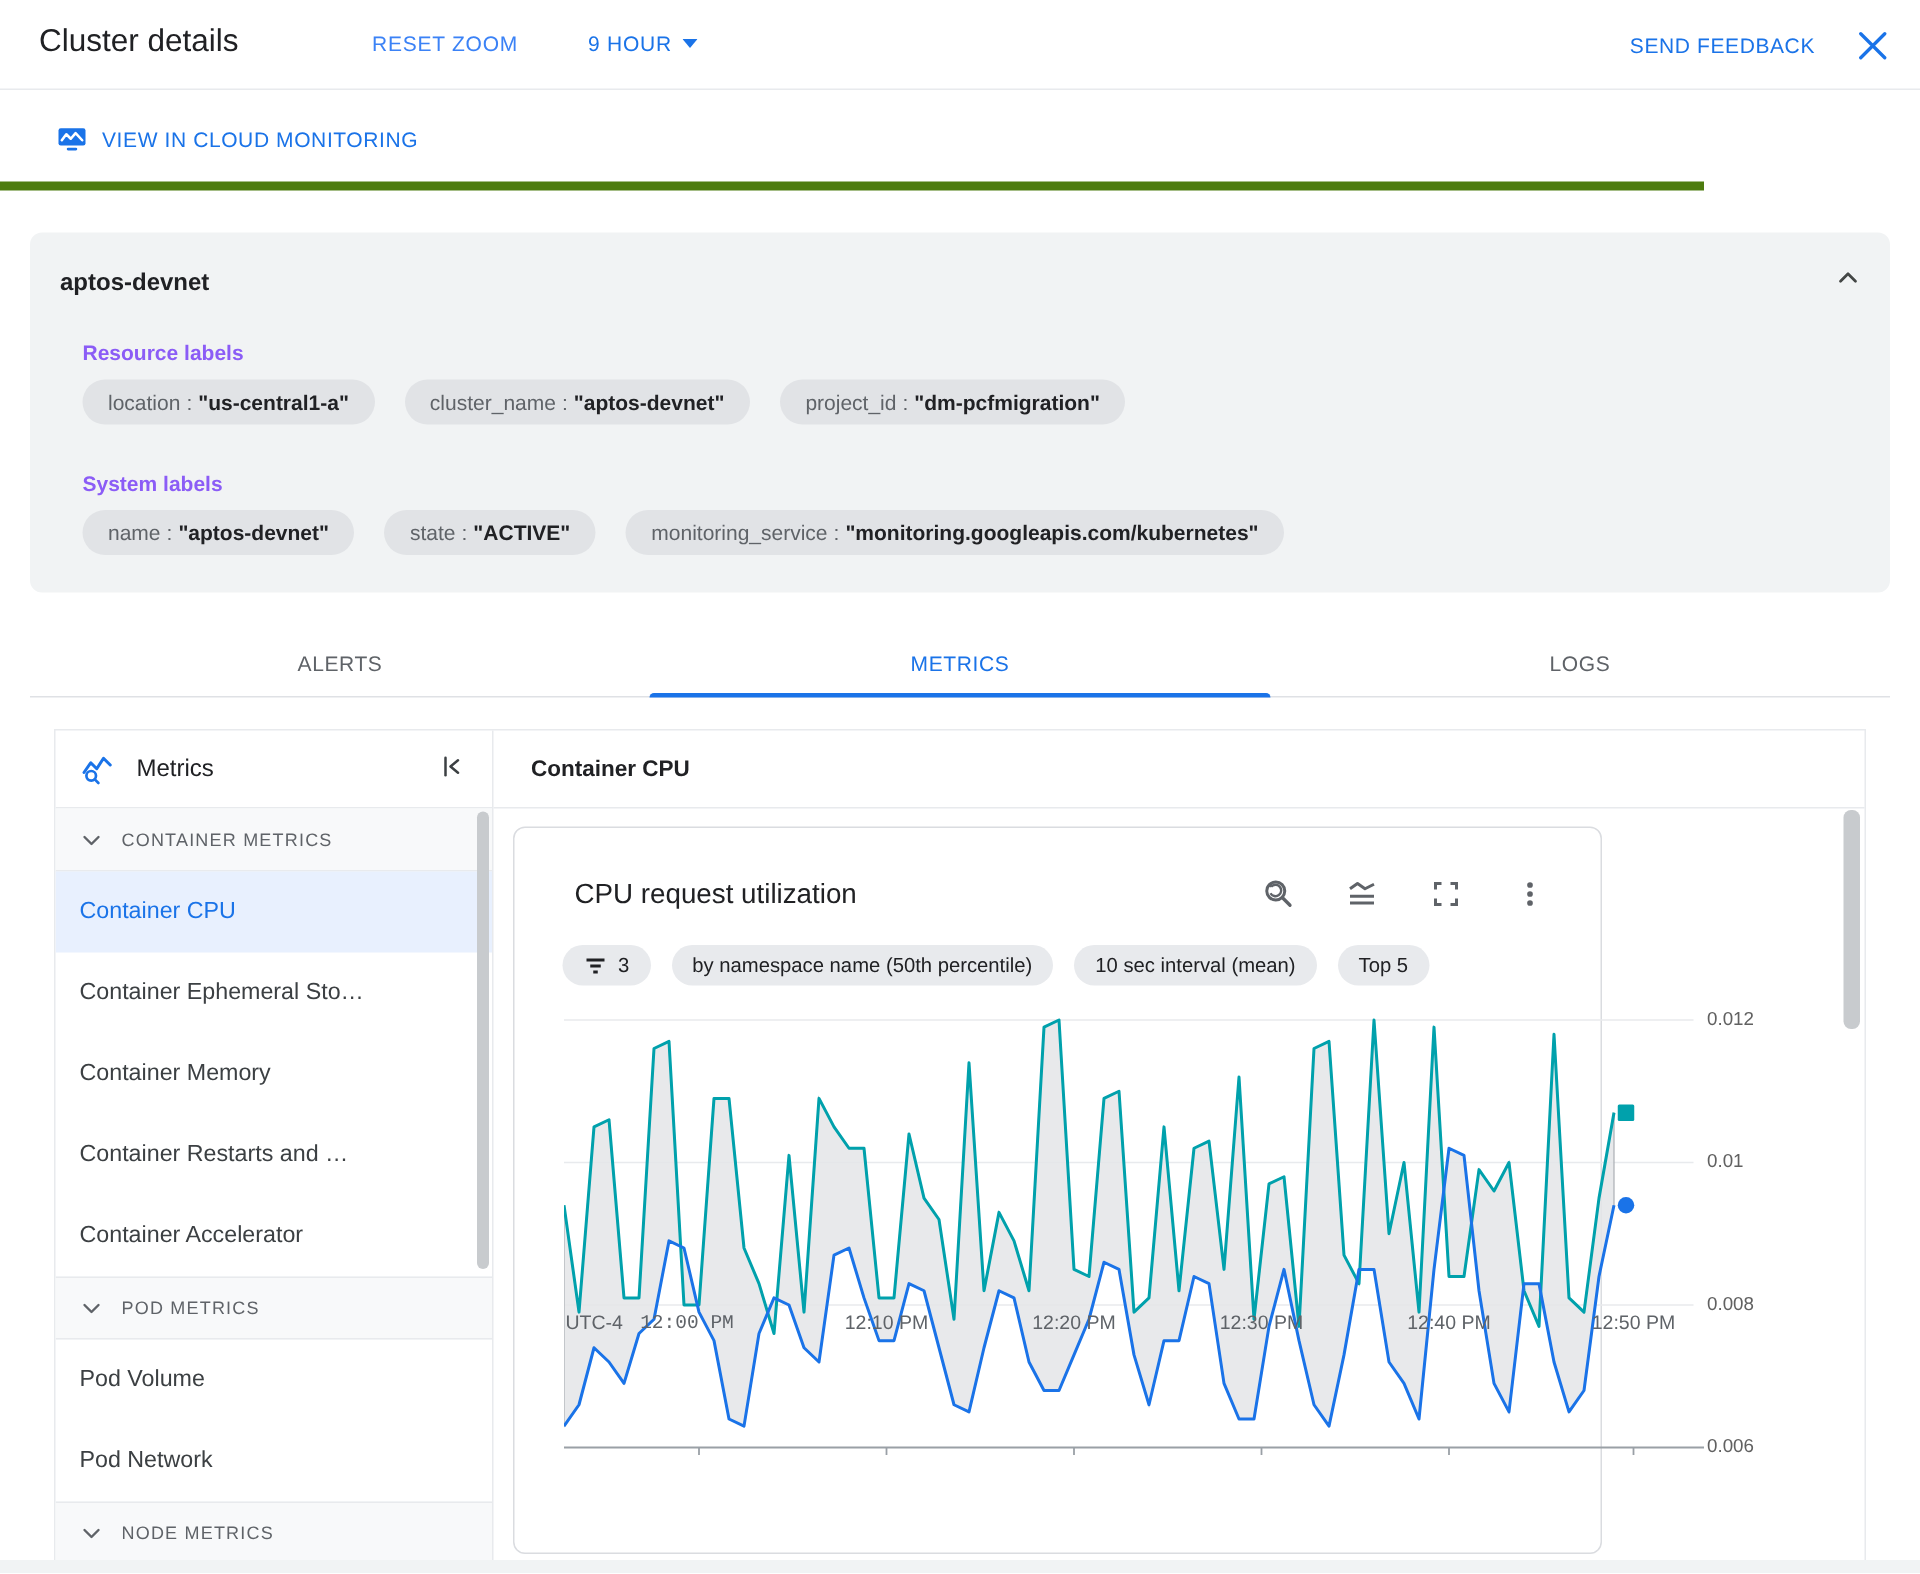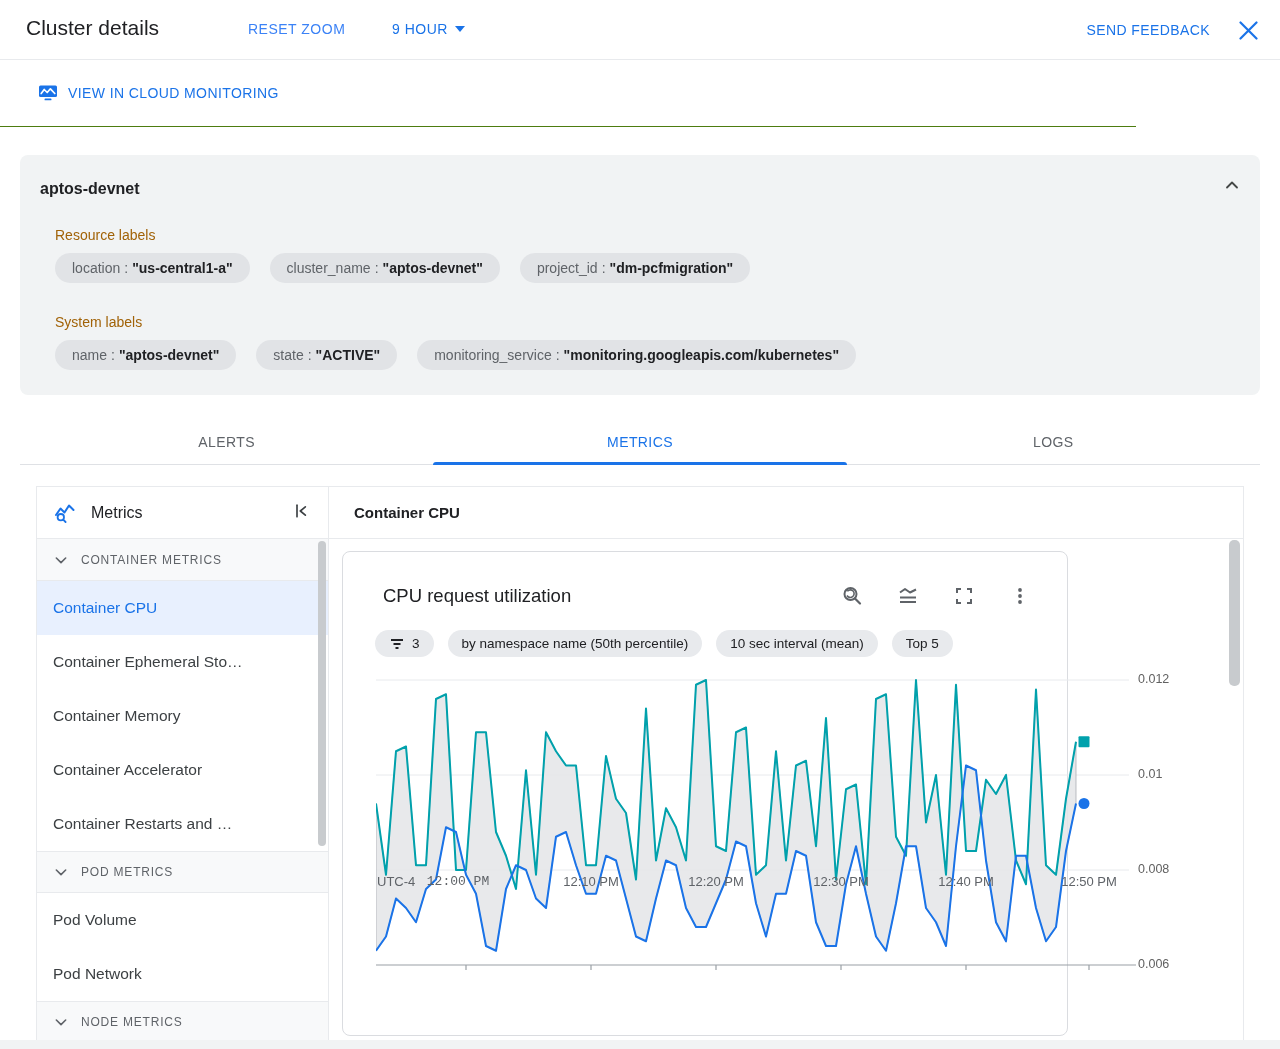--- a/index.html
+++ b/index.html
@@ -10,28 +10,28 @@
   
   .topbar { position:absolute; left:0; top:0; width:1280px; height:60px; border-bottom:1px solid #e8eaed; background:#fff; }
   .page-title { position:absolute; left:26px; top:16px; font-size:21px; font-weight:400; color:#202124; }
   .reset-zoom { position:absolute; left:248px; top:21px; font-size:14px; font-weight:500; letter-spacing:.5px; color:#3b82f6; background:none; border:none; cursor:pointer; font-family:inherit; }
   .time-range { position:absolute; left:392px; top:21px; display:flex; align-items:center; gap:7px; font-size:14px; font-weight:500; letter-spacing:.5px; color:#1a73e8; background:none; border:none; cursor:pointer; font-family:inherit; }
   .topbar-right { position:absolute; right:20px; top:0; height:60px; display:flex; align-items:center; gap:26px; }
   .send-feedback { font-size:14px; font-weight:500; letter-spacing:.4px; color:#1a73e8; background:none; border:none; cursor:pointer; font-family:inherit; }
   .close-btn { background:none; border:none; cursor:pointer; width:24px; height:24px; display:flex; align-items:center; justify-content:center; }
 
   
-  .monitor-row { position:absolute; left:0; top:61px; width:1136px; height:66px; border-bottom:1px solid #4d7c0f; background:#fff; }
+  .monitor-row { position:absolute; left:0; top:61px; width:1136px; height:66px; border-bottom:6px solid #4d7c0f; background:#fff; }
   .monitor-link { position:absolute; left:38px; top:23px; display:flex; align-items:center; gap:10px; font-size:14px; font-weight:500; letter-spacing:.4px; color:#1a73e8; text-decoration:none; cursor:pointer; }
 
   
   .cluster-card { position:absolute; left:20px; top:155px; width:1240px; height:240px; background:#f1f3f4; border-radius:8px; }
   .cluster-name { position:absolute; left:20px; top:25px; font-size:16px; font-weight:700; color:#202124; }
   .card-collapse { position:absolute; right:18px; top:20px; background:none; border:none; cursor:pointer; }
-  .labels-title { position:absolute; left:35px; font-size:14px; font-weight:400; color:#a16207; }
+  .labels-title { position:absolute; left:35px; font-size:14px; font-weight:700; color:#8b5cf6; }
   .labels-title.resource { top:72px; }
   .labels-title.system { top:159px; }
   .chip-row { position:absolute; left:35px; display:flex; gap:20px; }
   .chip-row.resource { top:98px; }
   .chip-row.system { top:185px; }
   .label-chip { display:flex; align-items:center; height:30px; padding:0 17px; background:#e1e3e6; border-radius:16px; font-size:14px; white-space:nowrap; }
   .label-chip .k { color:#5f6368; }
   .label-chip .sep { color:#5f6368; margin:0 4px; }
   .label-chip .v { color:#202124; font-weight:700; }
 
@@ -183,22 +183,22 @@
       <div id="sidebar-list">
           <div class="section-head">
             <svg width="16" height="16" viewBox="0 0 24 24">
               <polyline points="5,9 12,16 19,9" fill="none" stroke="#5f6368" stroke-width="2.4" stroke-linecap="round" stroke-linejoin="round"></polyline>
             </svg>
             <span class="section-label">CONTAINER METRICS</span>
           </div>
           <div class="sb-item selected">Container CPU</div>
           <div class="sb-item">Container Ephemeral Sto…</div>
           <div class="sb-item">Container Memory</div>
+          <div class="sb-item">Container Restarts and …</div>
           <div class="sb-item">Container Accelerator</div>
-          <div class="sb-item">Container Restarts and …</div>
           <div class="section-head">
             <svg width="16" height="16" viewBox="0 0 24 24">
               <polyline points="5,9 12,16 19,9" fill="none" stroke="#5f6368" stroke-width="2.4" stroke-linecap="round" stroke-linejoin="round"></polyline>
             </svg>
             <span class="section-label">POD METRICS</span>
           </div>
           <div class="sb-item">Pod Volume</div>
           <div class="sb-item">Pod Network</div>
           <div class="section-head">
             <svg width="16" height="16" viewBox="0 0 24 24">

